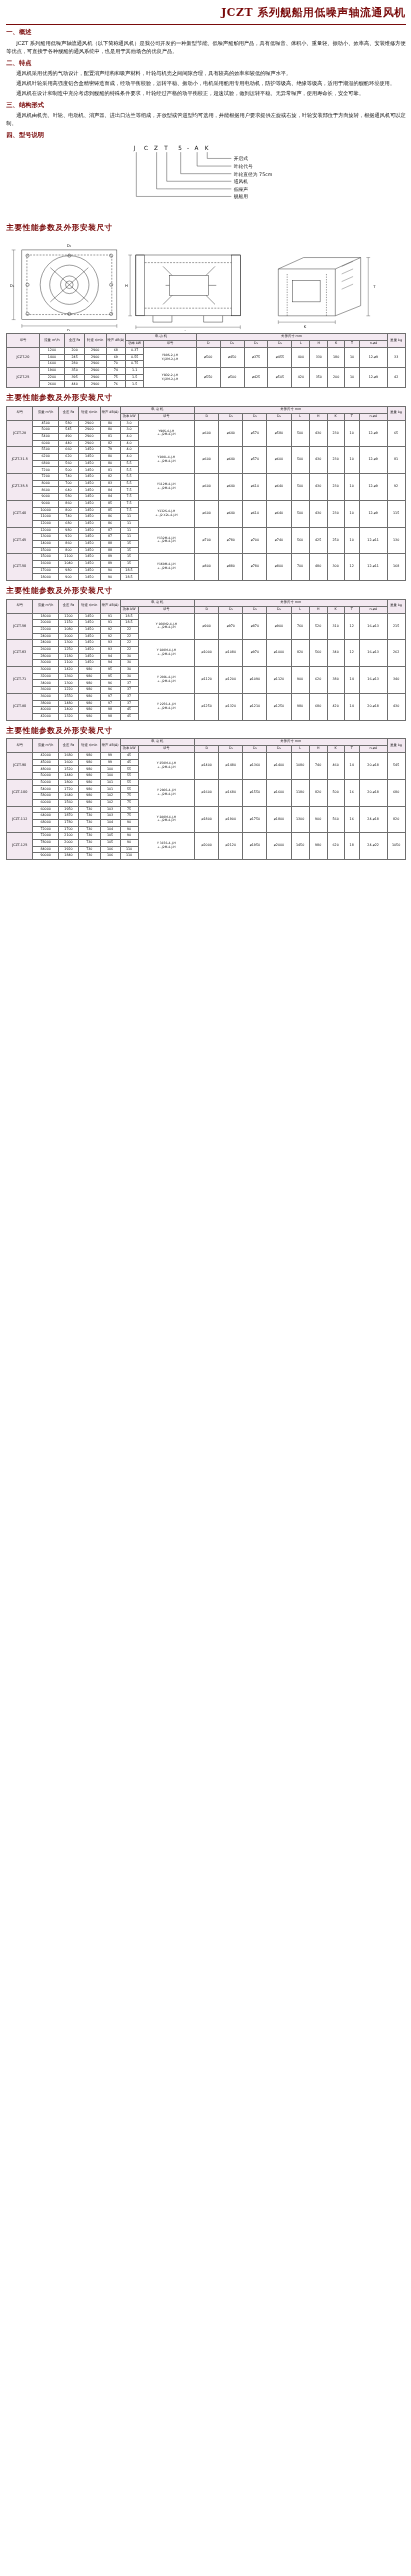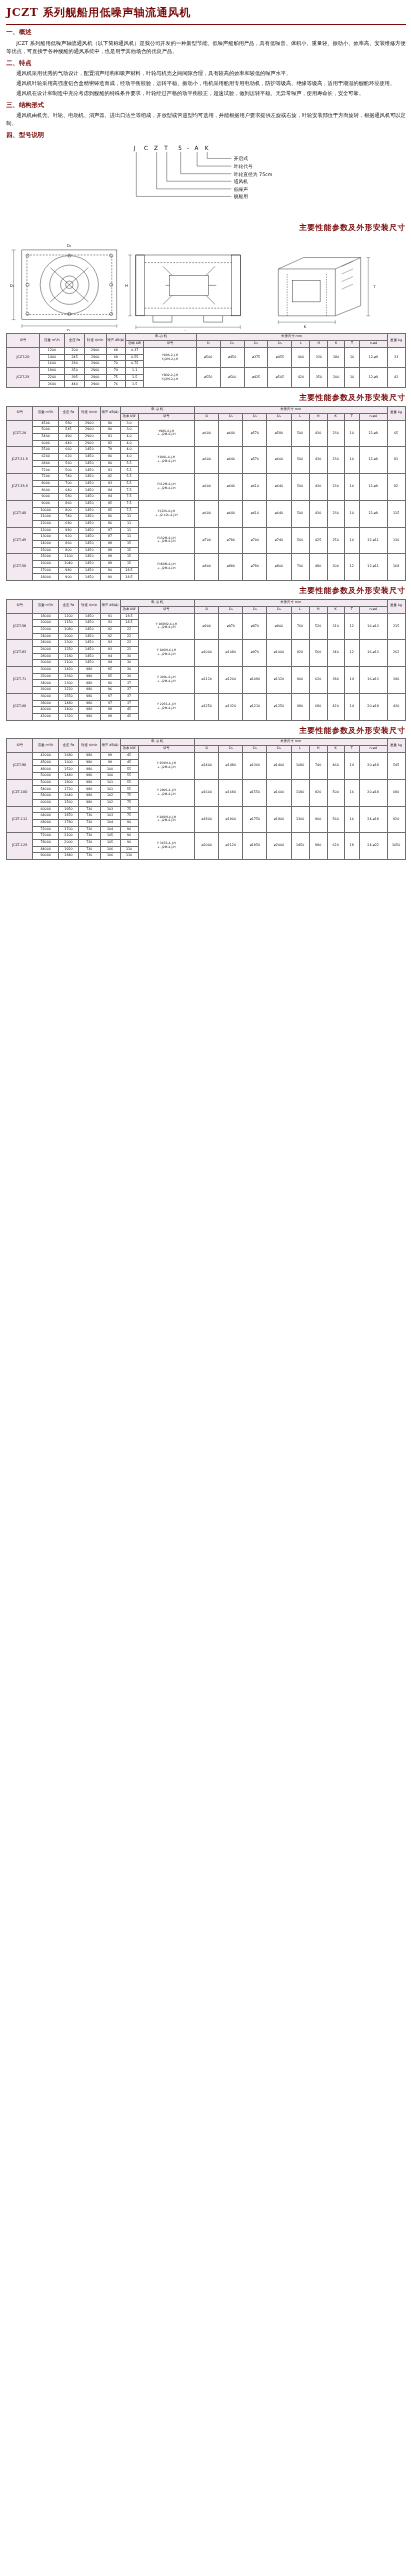--- a/index.html
+++ b/index.html
@@ -1,34 +1,34 @@
 <!DOCTYPE html>
 <html style="font-size:10px"><head>
 <meta charset="utf-8">
 <style>
   html,body{margin:0;padding:0;background:#ffffff;}
   body{width:412px;font-family:"DejaVu Sans","Liberation Sans",sans-serif;color:#111;}
   .page{width:412px;box-sizing:border-box;padding:3.8px 6.3px 6.3px 6.3px;}
   h1.title{
     font-family:"DejaVu Serif","Liberation Serif",serif;
-    font-size:10.8px;font-weight:bold;color:#7a0b0b;text-align:left;
+    font-size:10.8px;font-weight:bold;color:#7a0b0b;text-align:right;
     margin:2.5px 0 3.8px 0;letter-spacing:0.6px;
   }
   .rule{height:0.6px;background:#7a0b0b;margin:1.3px 0 3.8px 0;}
   h2.sec{
     font-size:6.3px;font-weight:bold;color:#7a0b0b;margin:3.8px 0 1.3px 0;
     font-family:"DejaVu Sans","Liberation Sans",sans-serif;
   }
   p.body{
     font-size:5.2px;line-height:1.55;margin:0 0 1.9px 0;text-indent:10px;text-align:justify;color:#111;
   }
   .model-box{margin:2.5px 0 1.3px 0;}
   .model-svg{display:block;margin:0 auto;}
   h3.tblcap{
-    text-align:right;font-size:7.6px;font-weight:bold;color:#7a0b0b;
+    text-align:left;font-size:7.6px;font-weight:bold;color:#7a0b0b;
     margin:5px 0 2.5px 0;font-family:"DejaVu Serif","Liberation Serif",serif;letter-spacing:0.6px;
   }
   .dwg{width:100%;}
   table.spec{
     border-collapse:collapse;width:100%;font-size:3.3px;line-height:1.05;
     table-layout:fixed;color:#111;
   }
   table.spec th,table.spec td{
     border:0.3px solid #6f6f6f;text-align:center;vertical-align:middle;padding:0;
     word-break:break-all;

